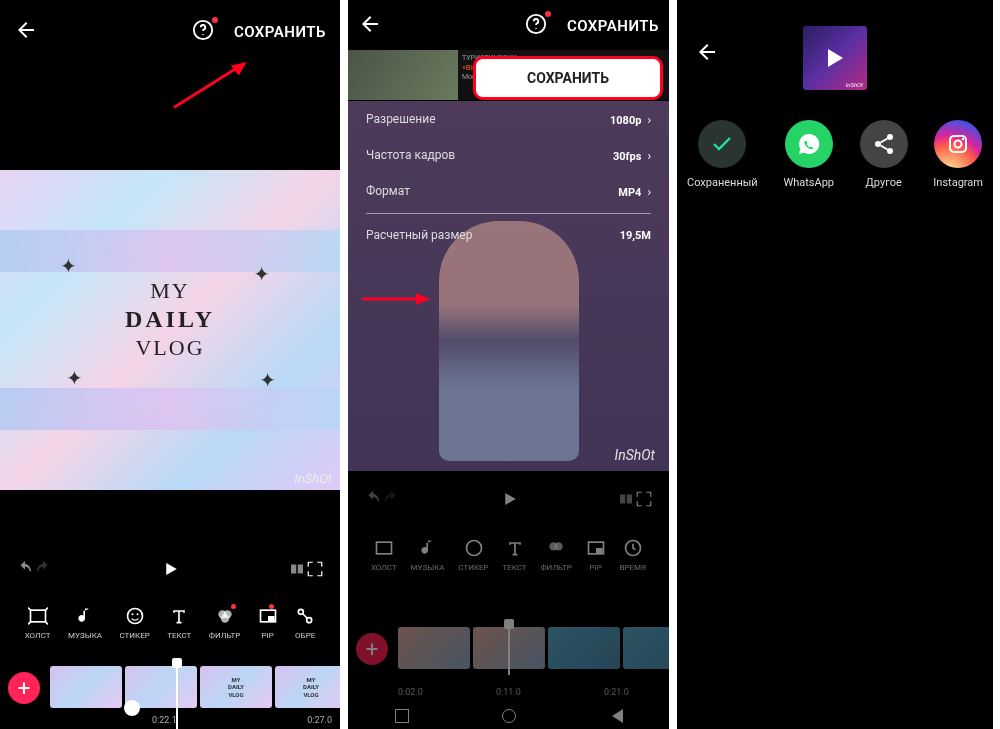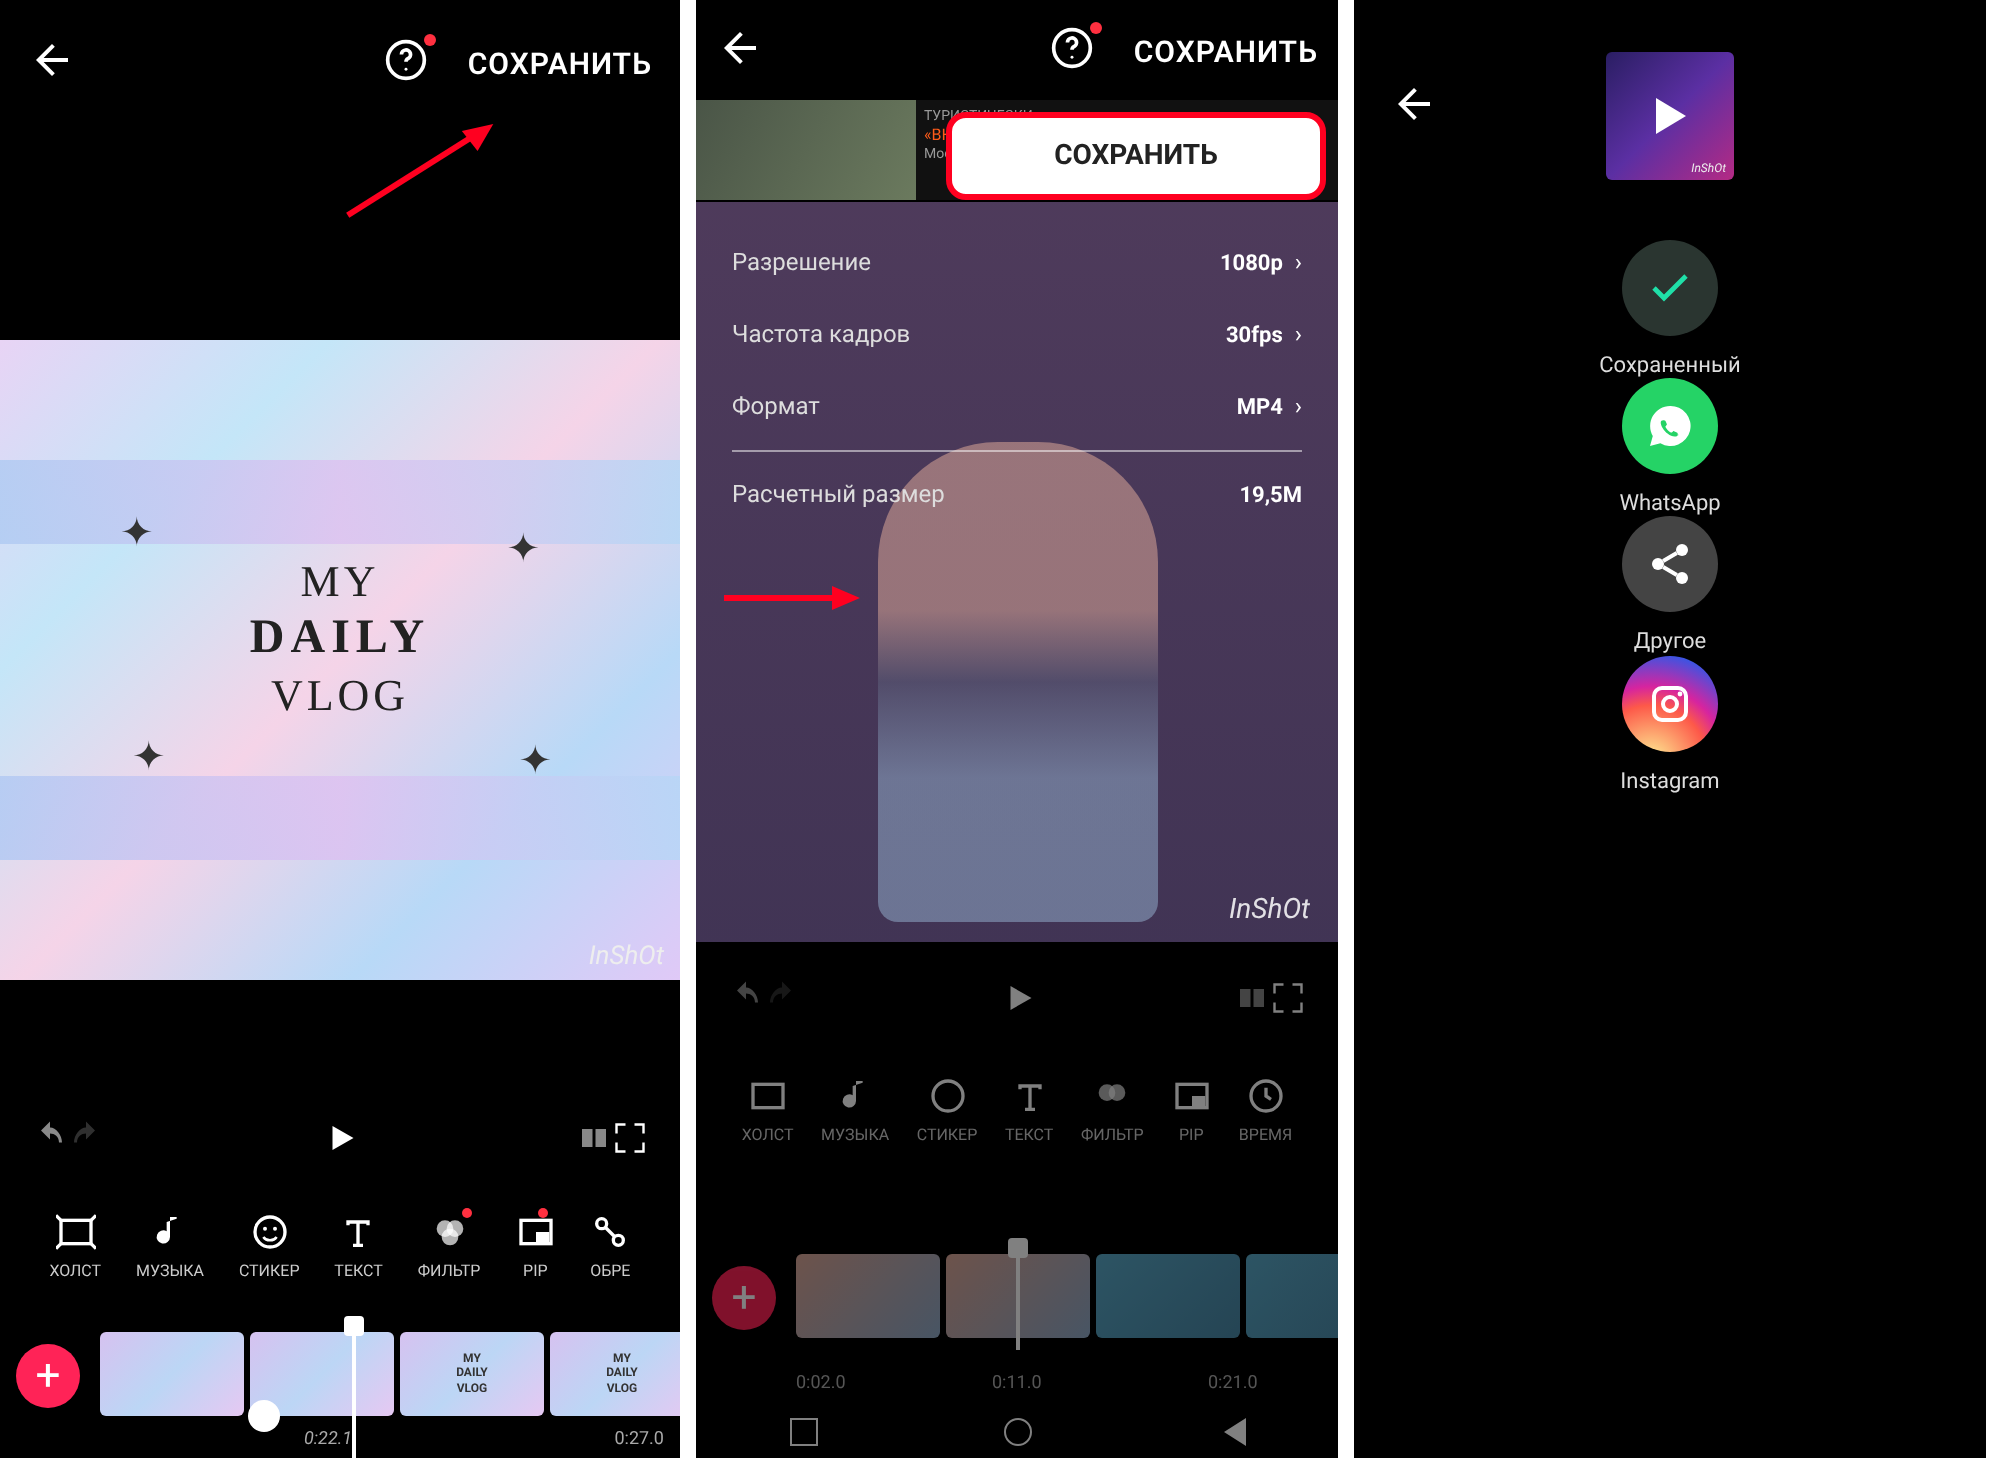--- a/index.html
+++ b/index.html
@@ -82,21 +82,21 @@
   .nav-sq { width: 12px; height: 12px; border: 1.5px solid #fff; }
   .nav-cir { width: 12px; height: 12px; border: 1.5px solid #fff; border-radius: 50%; }
   .nav-tri { width: 0; height: 0; border-top: 7px solid transparent; border-bottom: 7px solid transparent; border-right: 11px solid #fff; }
 
   
   .s3-top { display: flex; align-items: center; padding: 40px 18px 0; }
   .vid-thumb { position: absolute; top: 26px; left: 50%; transform: translateX(-50%); width: 64px; height: 64px; background: linear-gradient(135deg, #2a1e63, #5b2fa3, #b52a84); border-radius: 3px; display: flex; align-items: center; justify-content: center; }
   .vid-thumb .tri { width: 0; height: 0; border-top: 9px solid transparent; border-bottom: 9px solid transparent; border-left: 15px solid #fff; }
   .wm3 { position: absolute; bottom: 2px; right: 4px; color: #eee; font-size: 6px; font-style: italic; }
 
-  .share-row { position: absolute; top: 120px; left: 0; right: 0; display: flex; justify-content: space-between; padding: 0 10px; flex-direction: column; }
+  .share-row { position: absolute; top: 120px; left: 0; right: 0; display: flex; justify-content: space-between; padding: 0 10px; }
   .share { display: flex; flex-direction: column; align-items: center; gap: 8px; color: #ddd; font-size: 11px; text-align: center; line-height: 1.2; }
   .circ { width: 48px; height: 48px; border-radius: 50%; display: flex; align-items: center; justify-content: center; }
   .c-saved { background: #2a3530; }
   .c-other { background: #444; }
   .c-wa { background: #25d366; }
   .c-ig { background: radial-gradient(circle at 30% 110%, #fdf497 0%, #fd5949 45%, #d6249f 60%, #285aeb 90%); }
   .circ svg { width: 24px; height: 24px; }
   .check-svg { stroke: #1fe0a8; fill: none; stroke-width: 2.4; }
   .share-svg { fill: #fff; }
   .wa-svg { fill: #fff; }
@@ -231,21 +231,21 @@
       <div class="clip"></div>
       <div class="clip">
           <div class="clip-txt">MY<br>DAILY<br>VLOG</div>
         </div>
       <div class="clip">
           <div class="clip-txt">MY<br>DAILY<br>VLOG</div>
         </div>
     </div>
     <div class="scrub-knob"></div>
     <div class="playhead"></div>
-    <span class="time-label" style="left:152px;font-style:italic;">0:22.1</span>
+    <span class="time-label" style="left:152px;">0:22.1</span>
     <span class="time-label" style="right:8px;margin-top:20px;">0:27.0</span>
   </div>
 </div>
 
 <div class="screen s2">
   <div class="topbar">
     <span class="back-arrow">
       <svg viewBox="0 0 24 24">
           <path d="M20 11H7.8l5.6-5.6L12 4l-8 8 8 8 1.4-1.4L7.8 13H20z"></path>
         </svg>
@@ -269,21 +269,21 @@
       <span>ТУРИСТИЧЕСКИ...</span><br>
       <span class="orange">«ВКУС»</span><br>
       <span>Москва – Баку – ...</span>
     </div>
   </div>
 
   <div class="save-popup">СОХРАНИТЬ</div>
 
   <div class="settings-panel">
     <div class="woman-bg"></div>
-    <div style="position:relative; z-index:2; padding-top:12px;">
+    <div style="position:relative; z-index:2; ">
       <div class="set-row">
         <span class="label">Разрешение</span>
         <span><span class="value">1080p</span><span class="chev">›</span></span>
       </div>
       <div class="set-row">
         <span class="label">Частота кадров</span>
         <span><span class="value">30fps</span><span class="chev">›</span></span>
       </div>
       <div class="set-row">
         <span class="label">Формат</span>

